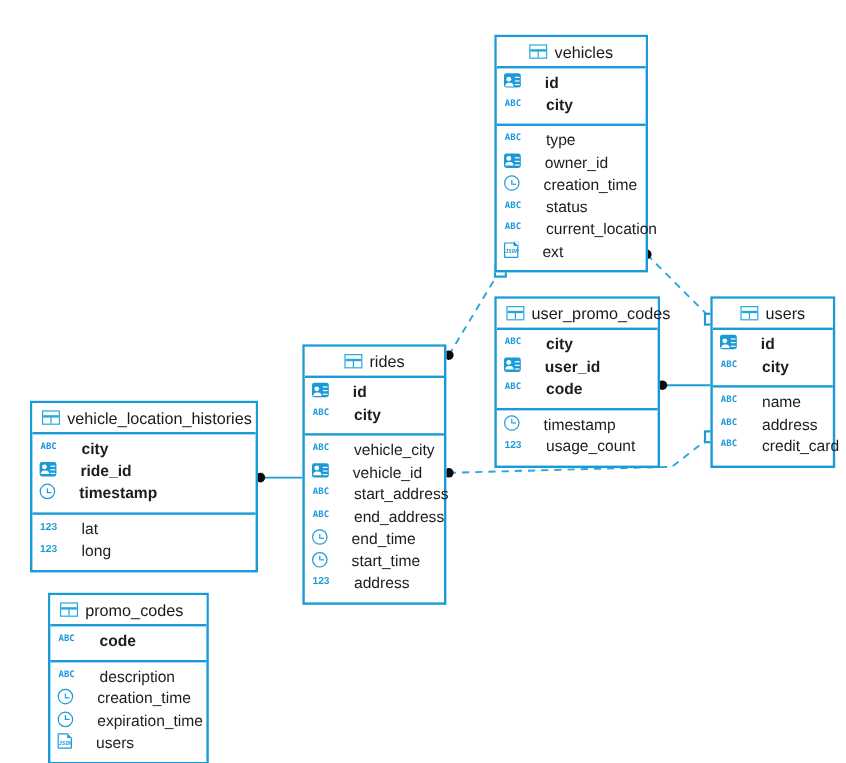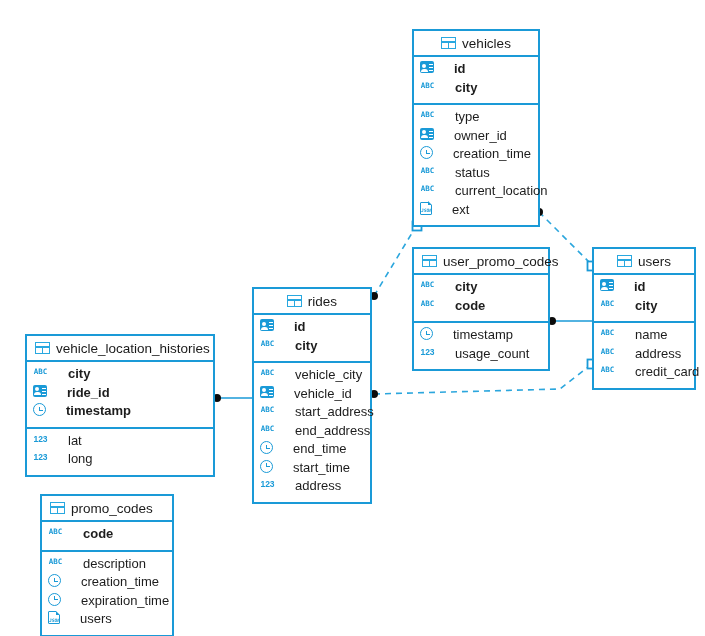--- a/index.html
+++ b/index.html
@@ -172,20 +172,26 @@
       <div class="ent-title left">
         <span class="ic ic-table"></span>
         <span class="ent-title-text">user_promo_codes</span>
       </div>
       <div class="ent-sect pk">
         <div class="field key">
           <span class="ic ic-abc">ABC</span>
           <span class="fname">city</span>
         </div>
         <div class="field key">
+          <span class="ic ic-id">
+            <i class="ln"></i>
+          </span>
+          <span class="fname">user_id</span>
+        </div>
+        <div class="field key">
           <span class="ic ic-abc">ABC</span>
           <span class="fname">code</span>
         </div>
       </div>
       <div class="ent-sect">
         <div class="field">
           <span class="ic ic-clock"></span>
           <span class="fname">timestamp</span>
         </div>
         <div class="field">

